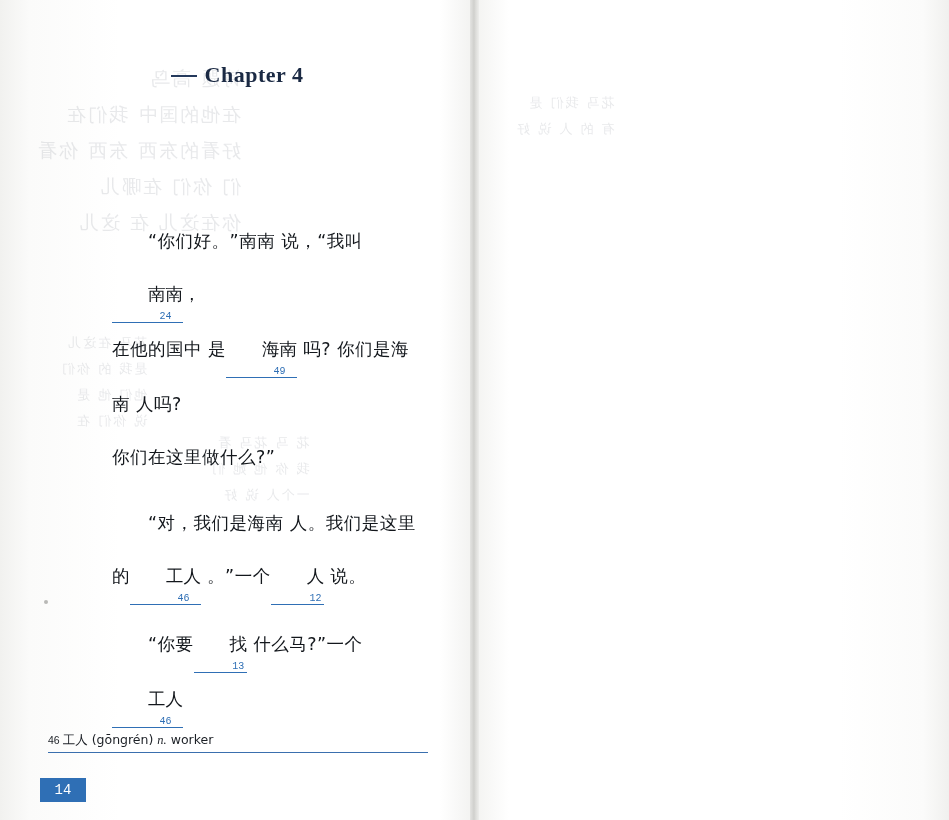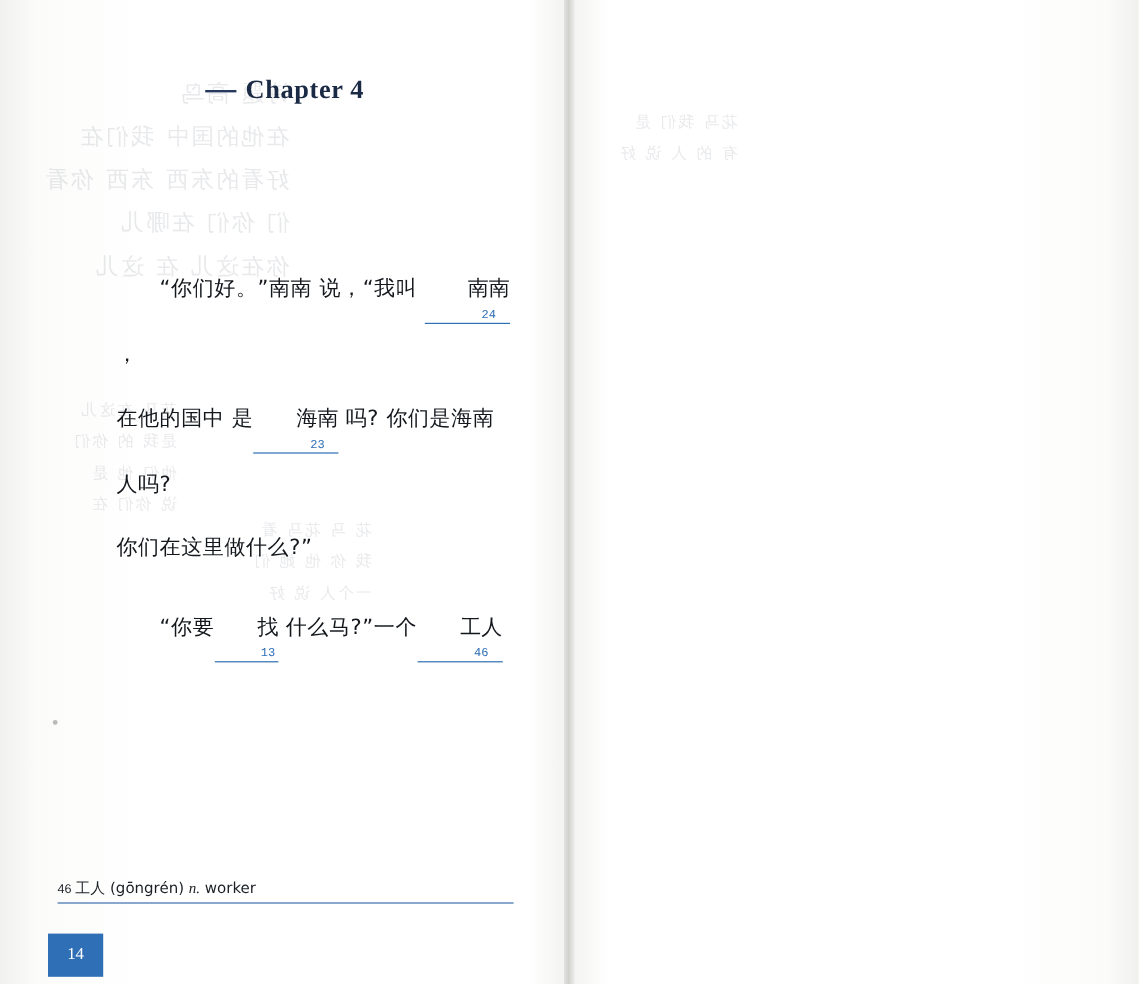--- a/index.html
+++ b/index.html
@@ -103,21 +103,21 @@
     font-size: 17.5px;
     color: #13171c;
     line-height: 53px;
     font-family: "DejaVu Sans", sans-serif;
   }
   .col-left {
     left: 96px;
     top: 215px;
     width: 330px;
   }
-  .para { margin: 0 0 13px 1px; }
+  .para { margin: 0 0 13px 16px; }
   .para.indent { text-indent: 36px; }
   .txt { letter-spacing: 0.5px; }
 
   
   .ann {
     position: relative;
     display: inline-block;
     border-bottom: 1.6px solid #2f6fb5;
     padding-bottom: 1px;
     white-space: nowrap;
@@ -156,25 +156,25 @@
   .footnote .fn-pos {
     font-style: italic;
     font-family: "Liberation Serif", serif;
   }
   .fn-left { left: 48px; top: 732px; }
 
   .folio {
     position: absolute;
     top: 778px;
     width: 46px;
-    height: 36px;
+    height: 24px;
     background: #2f6fb5;
     color: #ffffff;
     font-size: 14px;
-    font-family: Liberation Serif, serif;
+    font-family: Liberation Mono, monospace;
     display: flex;
     align-items: center;
     justify-content: center;
   }
   .folio-left { left: 40px; }
 
   .edge-dot {
     position: absolute;
     left: 44px;
     top: 600px;
@@ -212,24 +212,28 @@
           <span class="chapter-dash"></span>
           <span>Chapter 4</span>
         </span>
       </div>
     </div>
 
     <div class="col col-left">
 
       <p class="para indent">
         <span class="txt">“你们好。”南南 说，“我叫 </span><span class="ann">南南<span class="num">24</span></span><span class="txt">，</span><br>
-        <span class="txt">在他的国中 是</span><span class="ann">海南<span class="num">23</span></span><span class="txt"> 吗? 你们是海南 人吗?</span><br>
+        <span class="txt">在他的国中 是</span><span class="ann">海南<span class="num">49</span></span><span class="txt"> 吗? 你们是海南 人吗?</span><br>
         <span class="txt">你们在这里做什么?”</span>
       </p>
 
+      <p class="para indent">
+        <span class="txt">“对，我们是海南 人。我们是这里</span><br>
+        <span class="txt">的</span><span class="ann">工人<span class="num">46</span></span><span class="txt"> 。”一个</span><span class="ann">人<span class="num">12</span></span><span class="txt"> 说。</span>
+      </p>
 
 
       <p class="para indent">
         <span class="txt">“你要</span><span class="ann">找<span class="num">13</span></span><span class="txt"> 什么马?”一个</span><span class="ann">工人<span class="num">46</span></span>
       </p>
 
     </div>
 
     <div class="foot-rule left"></div>
     <div class="footnote fn-left">

